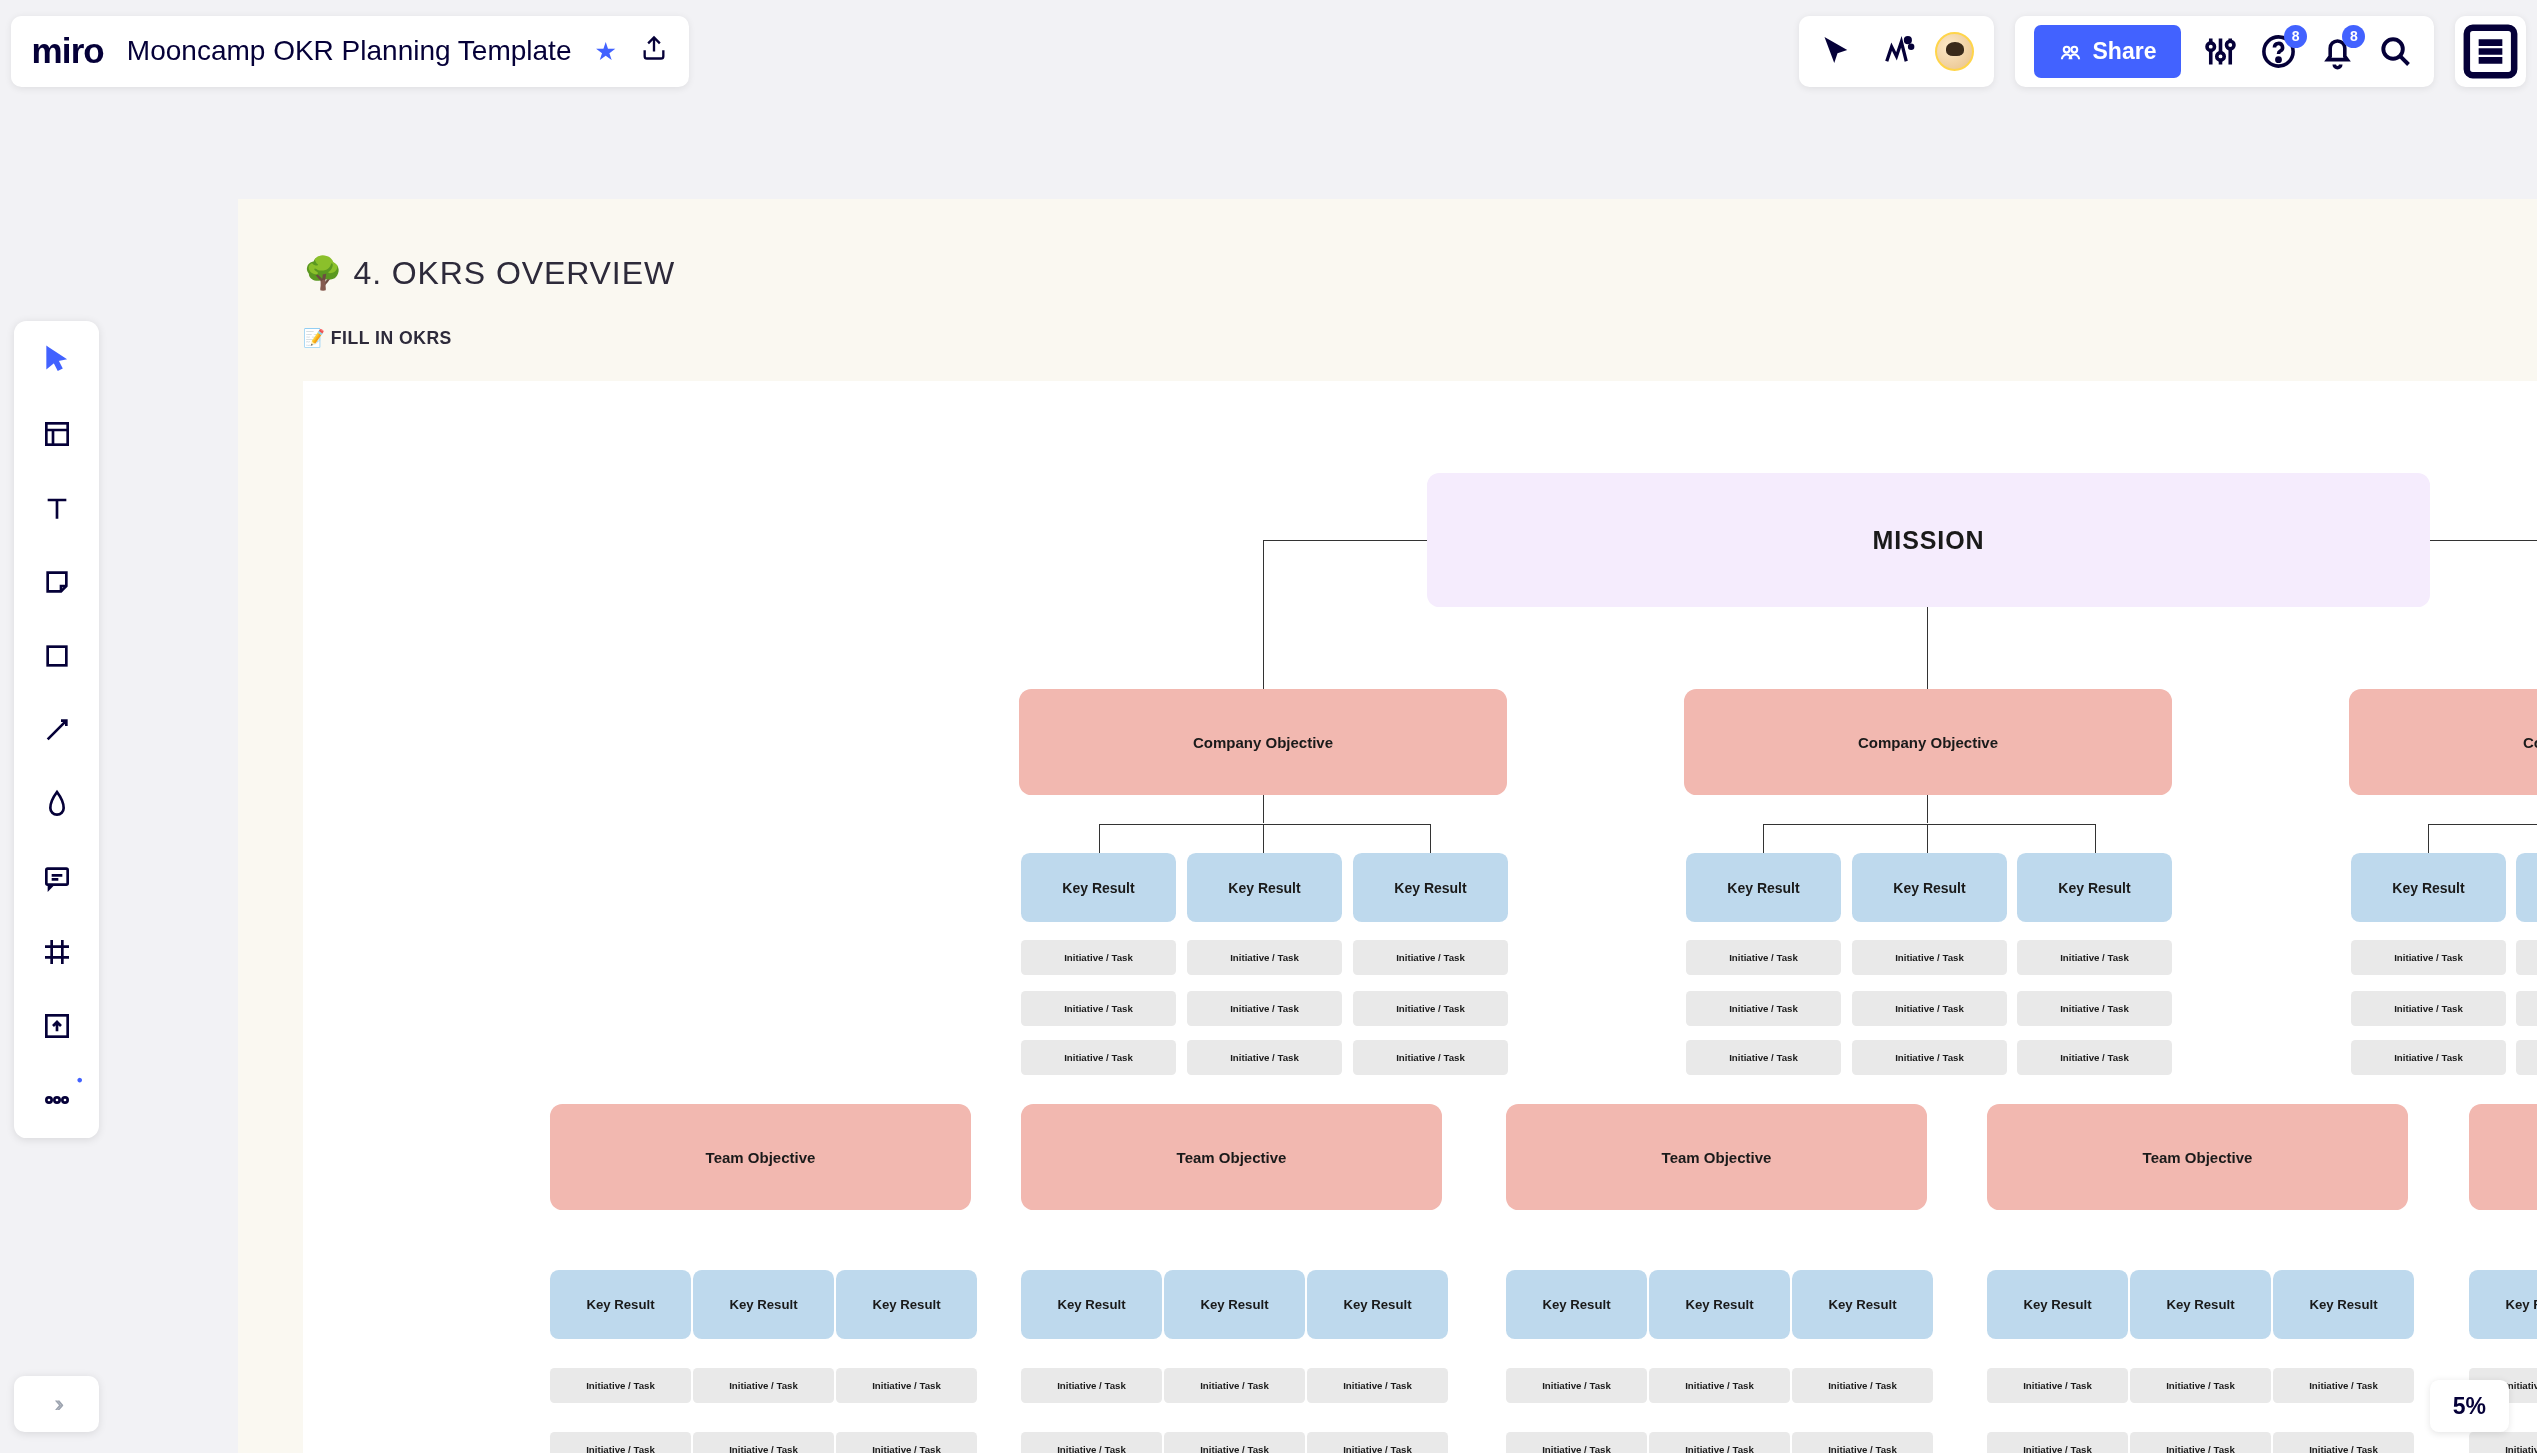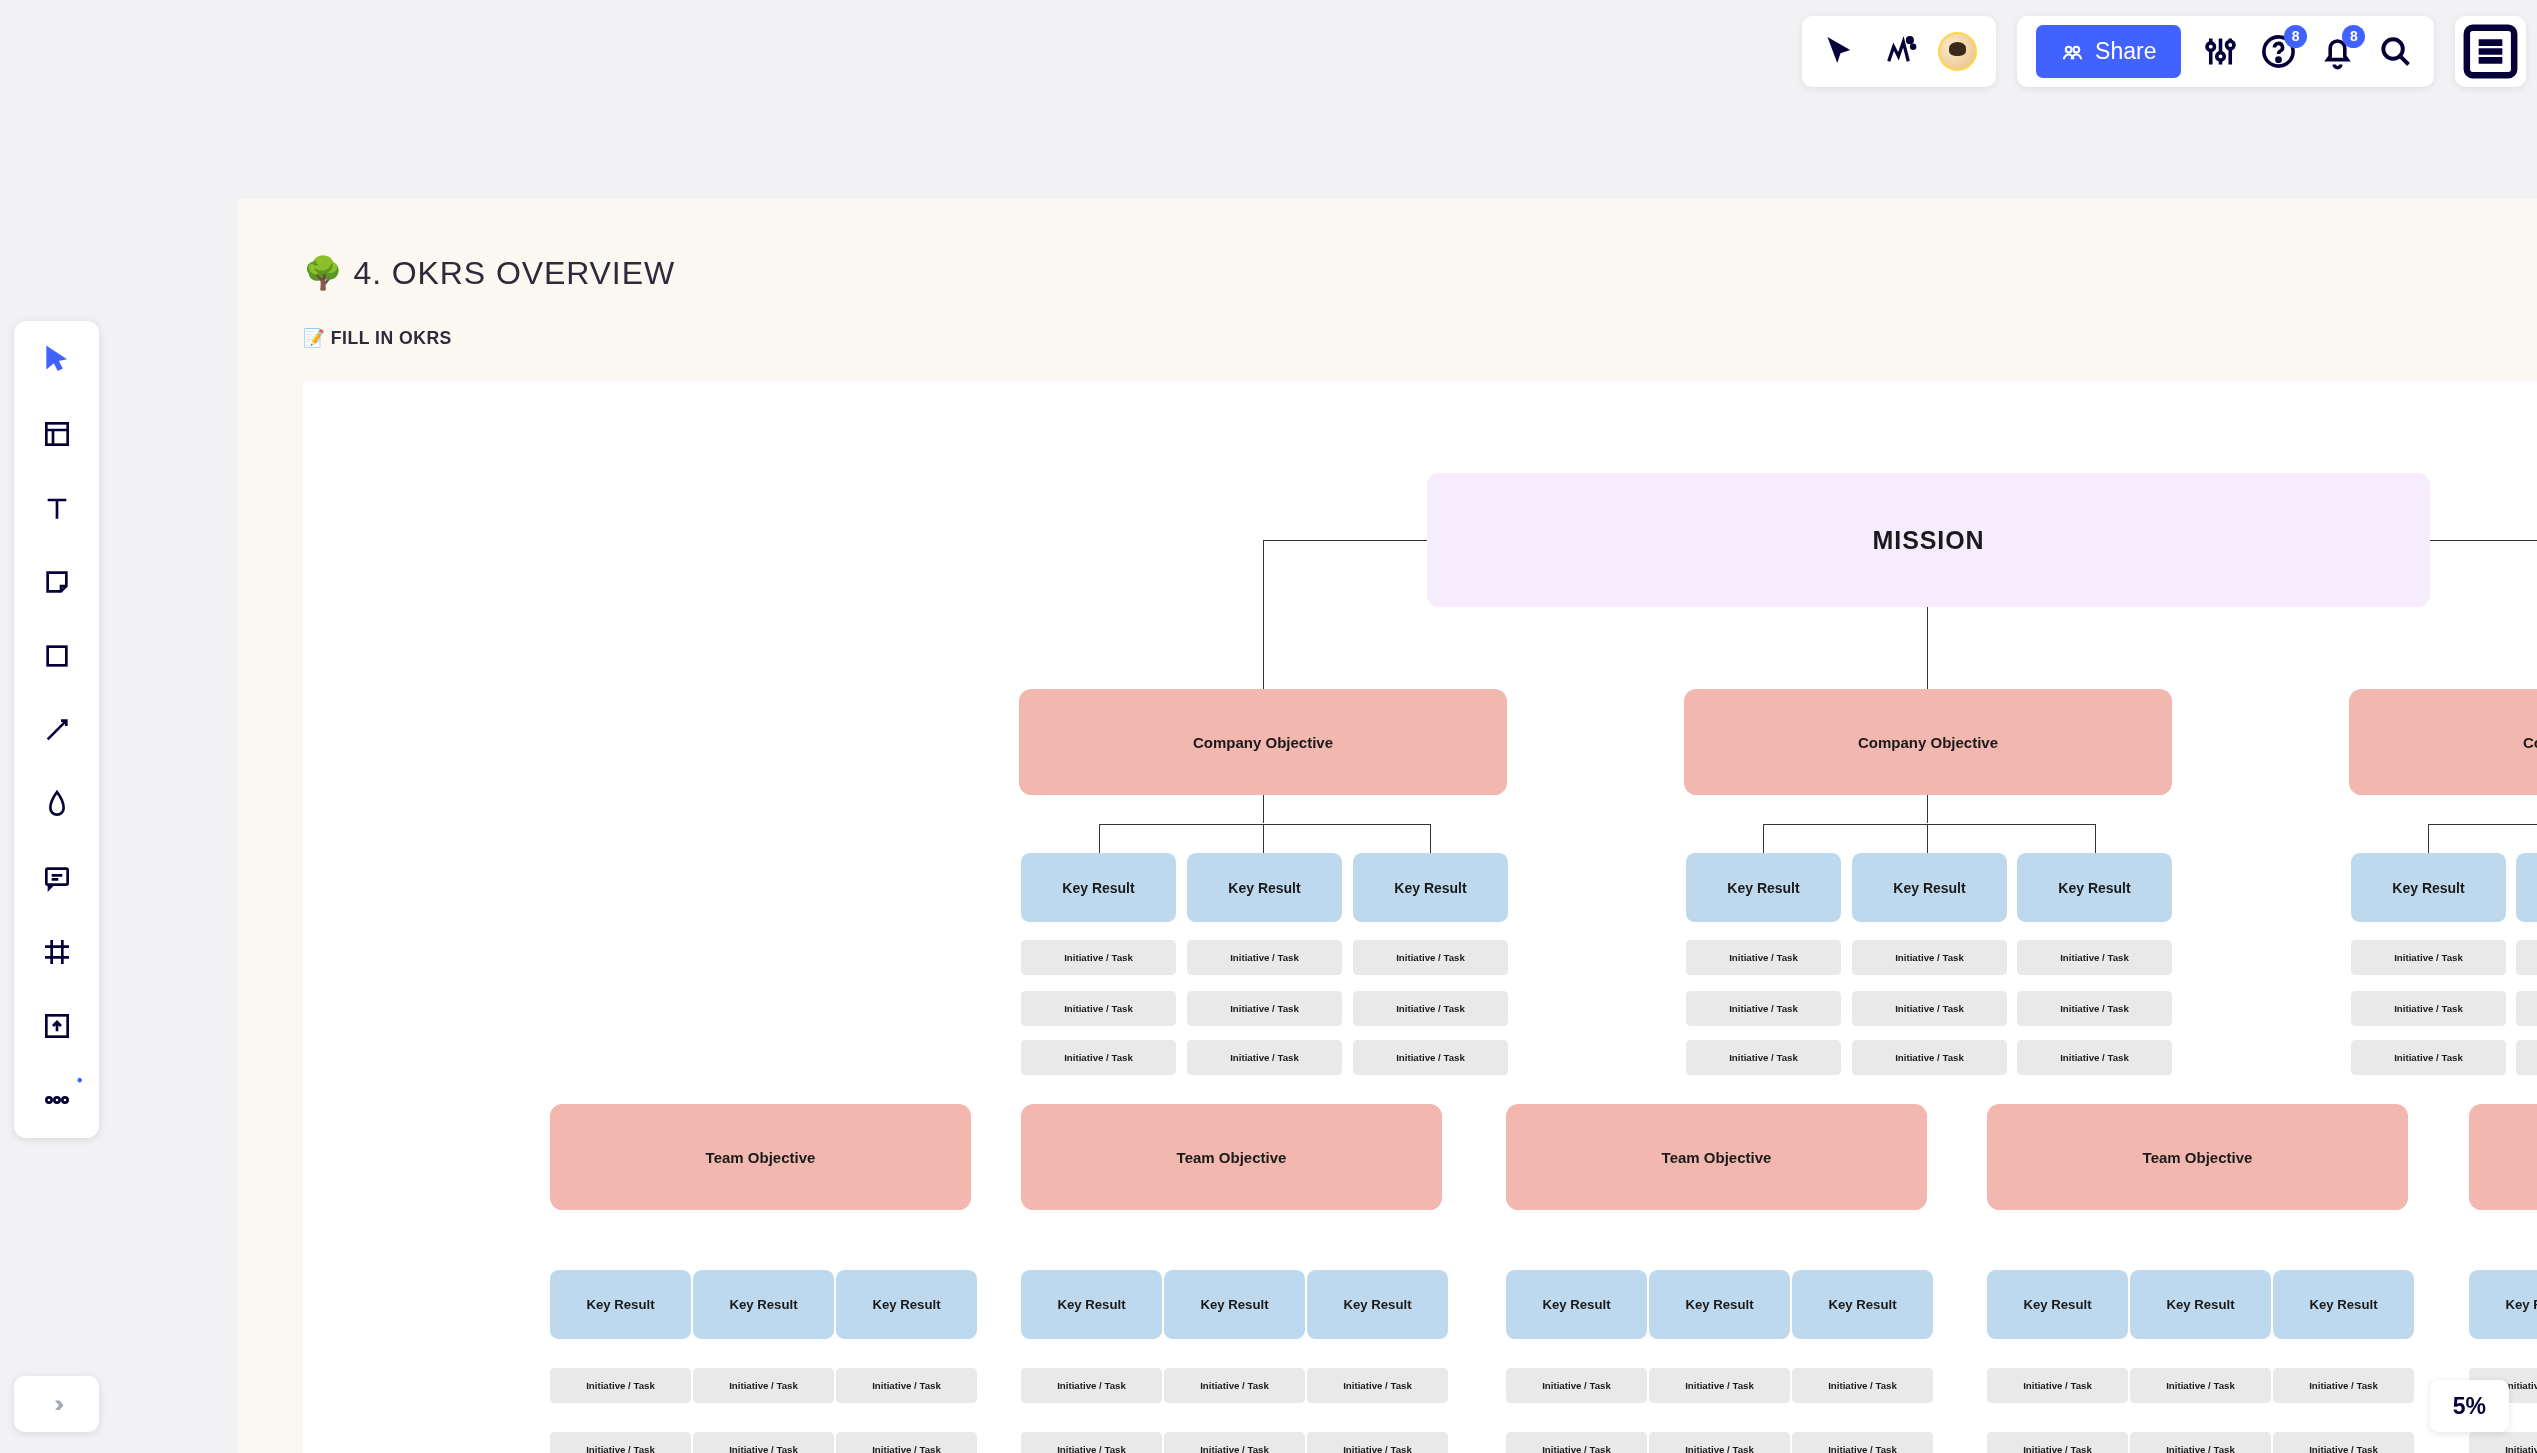--- a/index.html
+++ b/index.html
@@ -11,21 +11,21 @@
 .logo { font-weight:900; font-size:35px; letter-spacing:-0.9px; color:#050038; }
 .board-title { font-size:28px; color:#050038; }
 .star-icon { color:#4262ff; font-size:25px; }
 .export-icon { font-size:26.5px; color:#050038; }
 .spacer { flex:1; }
 .top-right { display:flex; align-items:center; gap:21px; }
 .top-group { display:flex; align-items:center; background:#fff; border-radius:10.6px; height:71px; box-shadow:0 1.8px 7px rgba(0,0,0,0.08); padding:0 19.4px; gap:19.4px; }
 .top-icon { width:39px; height:39px; display:flex; align-items:center; justify-content:center; font-size:26.5px; color:#050038; cursor:pointer; position:relative; }
 .avatar { width:39px; height:39px; border-radius:50%; background:radial-gradient(circle at 35% 35%,#fce9c8,#e8c088); border:2.6px solid #ffd54a; position:relative; }
 .avatar::after { content:""; position:absolute; top:8.8px; left:8.8px; width:17.6px; height:13.2px; background:#3a2a1a; border-radius:50% 50% 40% 40%; }
-.share-btn { background:#4262ff; color:#fff; border-radius:7px; height:53px; padding:0 25px; display:flex; align-items:center; gap:10.6px; font-weight:400; font-size:23px; }
+.share-btn { background:#4262ff; color:#fff; border-radius:7px; height:53px; padding:0 25px; display:flex; align-items:center; gap:10.6px; font-weight:700; font-size:23px; }
 .share-btn svg { width:23px; height:23px; }
 .badge { position:absolute; top:-7px; right:-8.8px; background:#4262ff; color:#fff; border-radius:881px; min-width:23px; height:23px; font-size:14px; font-weight:700; display:flex; align-items:center; justify-content:center; padding:0 5.3px; }
 
 
 .toolbar { position:absolute; top:321px; left:14px; width:85px; background:#fff; border-radius:12.3px; box-shadow:0 1.8px 8.8px rgba(0,0,0,0.1); display:flex; flex-direction:column; align-items:center; padding:17.6px 0; gap:32px; }
 .tool { width:42px; height:42px; display:flex; align-items:center; justify-content:center; color:#050038; cursor:pointer; position:relative; }
 .tool svg { width:32px; height:32px; stroke:#050038; stroke-width:2; fill:none; }
 .tool.cursor svg { fill:#4262ff; stroke:#4262ff; }
 .tool.cursor path { stroke:#4262ff; }
 .tool.more::after { content:"●"; position:absolute; top:-5.3px; right:-5.3px; font-size:10.6px; color:#4262ff; }
@@ -187,20 +187,31 @@
   <div class="node task-sm" style="top:1368px; left:2273px;">Initiative / Task</div>
   <div class="node task-sm" style="top:1432px; left:1987px;">Initiative / Task</div>
   <div class="node task-sm" style="top:1432px; left:2130px;">Initiative / Task</div>
   <div class="node task-sm" style="top:1432px; left:2273px;">Initiative / Task</div>
 
   <div class="node task-sm" style="top:1368px; left:2469px;">Initiative / Task</div>
   <div class="node task-sm" style="top:1432px; left:2469px;">Initiative / Task</div>
 </div>
 
 <div class="topbar">
+  <div class="top-left">
+    <span class="logo">miro</span>
+    <span class="board-title">Mooncamp OKR Planning Template</span>
+    <span class="star-icon">★</span>
+    <span class="export-icon">
+      <svg viewBox="0 0 24 24" width="28" height="28" fill="none" stroke="#050038" stroke-width="2">
+          <path d="M12 3v12M7 8l5-5 5 5"></path>
+          <path d="M4 14v5a2 2 0 0 0 2 2h12a2 2 0 0 0 2-2v-5"></path>
+        </svg>
+    </span>
+  </div>
   <div class="spacer"></div>
   <div class="top-right">
     <div class="top-group">
       <span class="top-icon">
         <svg viewBox="0 0 24 24">
             <path d="M4 3l14 8-6 2-2 6z" fill="#050038"></path>
           </svg>
       </span>
       <span class="top-icon">
         <svg viewBox="0 0 24 24" fill="none" stroke="#050038" stroke-width="2">

